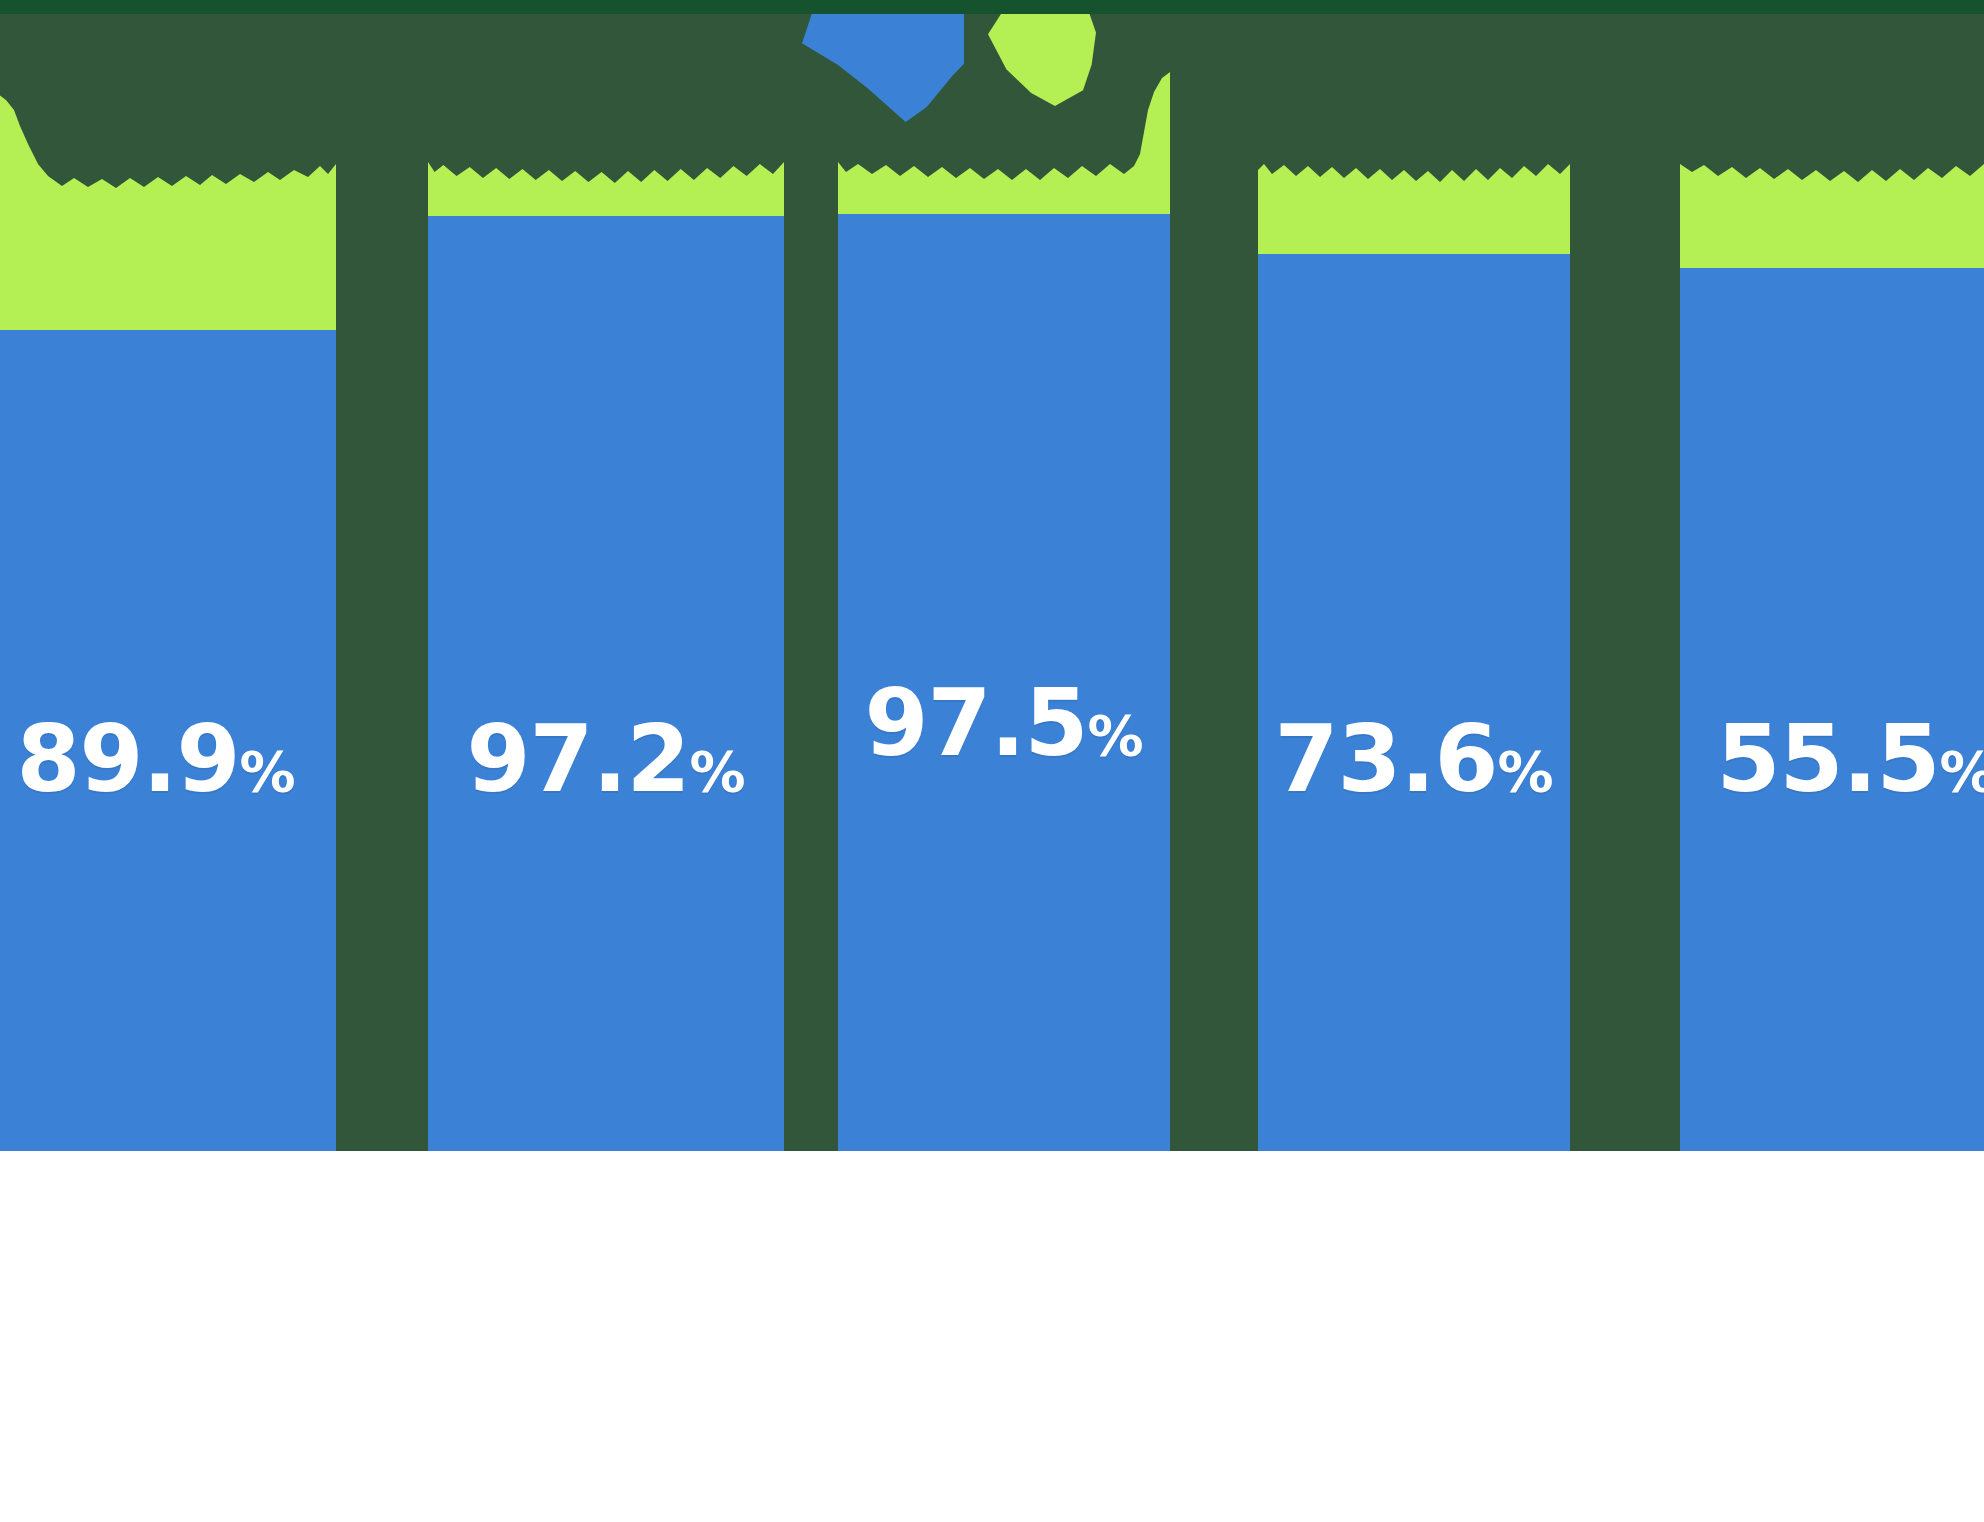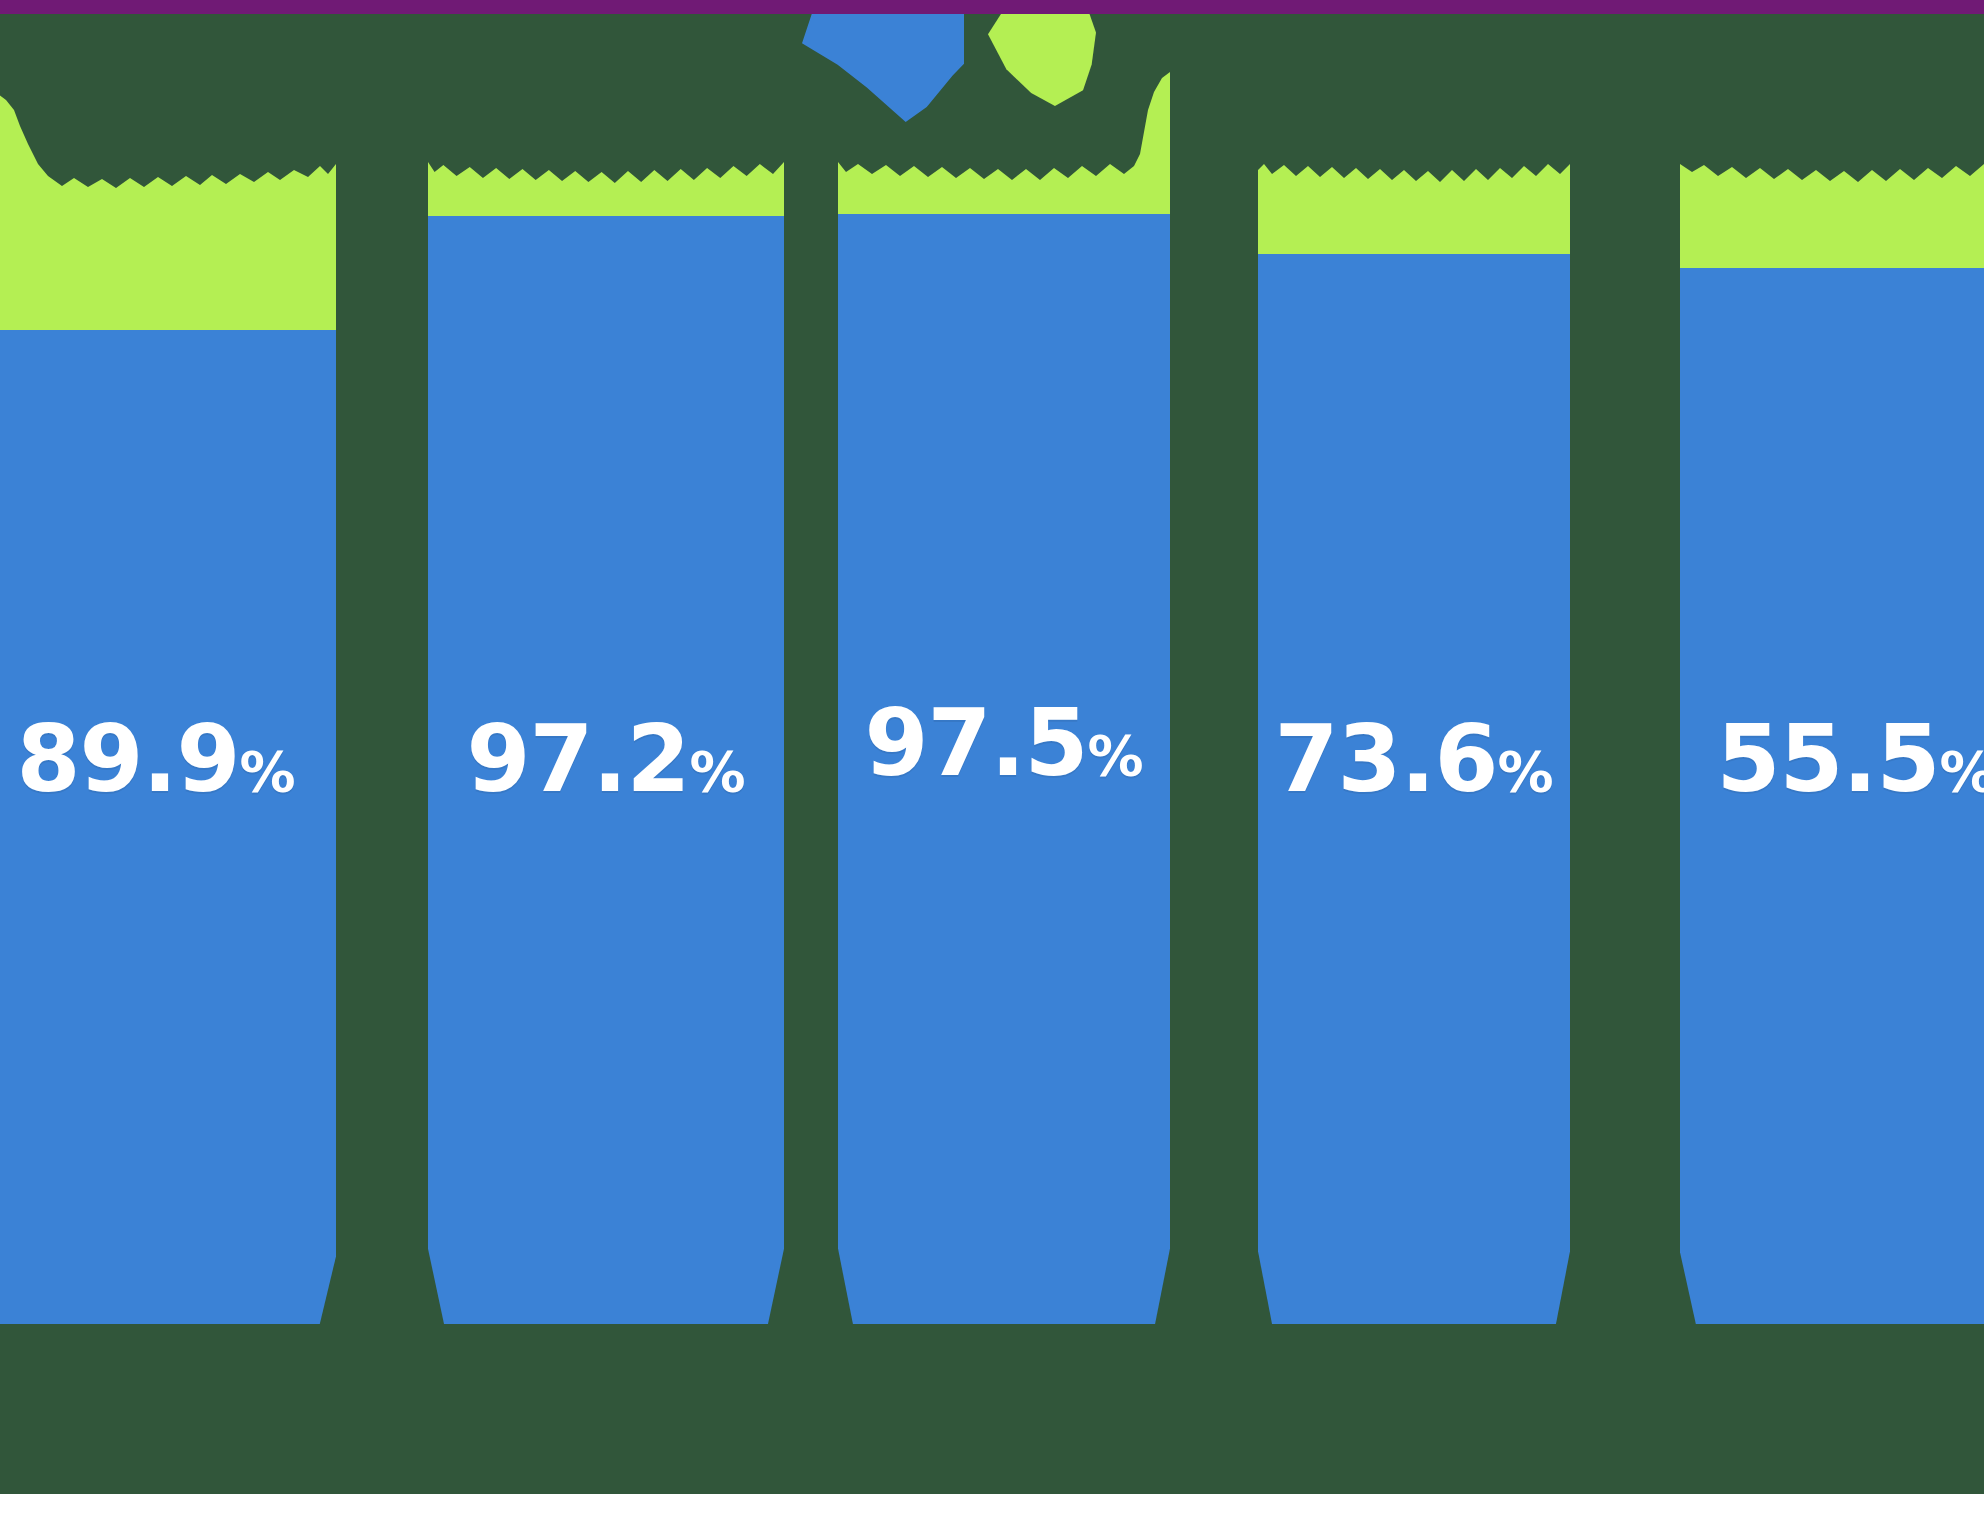--- a/index.html
+++ b/index.html
@@ -3,24 +3,24 @@
 <meta charset="utf-8">
 <style>
   html, body {
     margin: 0;
     padding: 0;
     background: #ffffff;
   }
   #stage {
     position: relative;
     width: 1984px;
-    height: 1494px;
+    height: 1151px;
     overflow: hidden;
     font-family: "DejaVu Sans", "Liberation Sans", sans-serif;
-    background: #701a75;
+    background: #14532d;
   }
 
   
   .panel {
     position: absolute;
     left: 0;
     top: 14px;
     width: 1984px;
     height: 1508px;
     background: #31563A;
@@ -150,21 +150,21 @@
       <div class="seg seg-green" style="top:0; height:200px;"></div>
       <div class="seg seg-blue chamfer" style="top:200px; height:1110px;"></div>
       <div class="tear" style="height:178px;">
         <svg viewBox="0 0 332 178" preserveAspectRatio="none" aria-hidden="true">
           <path fill="#31563A" d="M0,0 H332 V58 L324,64 L316,78 L310,96 L306,118 L302,140 L296,152
             L286,160 L272,150 L258,162 L244,152 L230,164 L216,154 L202,166 L188,155 L174,166 L160,155
             L146,165 L132,154 L118,164 L104,153 L90,163 L76,152 L62,162 L48,151 L34,160 L20,150
             L8,158 L0,148 Z"></path>
         </svg>
       </div>
-      <div class="value-label" style="top:684px;">
+      <div class="value-label" style="top:664px;">
         <span>97.5</span><span class="pct">%</span>
       </div>
     </div>
 
     <div class="bar" style="left:1258px; width:312px;">
       <div class="seg seg-green" style="top:0; height:240px;"></div>
       <div class="seg seg-blue chamfer" style="top:240px; height:1070px;"></div>
       <div class="tear" style="height:176px;">
         <svg viewBox="0 0 312 176" preserveAspectRatio="none" aria-hidden="true">
           <path fill="#31563A" d="M0,0 H312 V150 L302,160 L290,150 L278,162 L266,152 L254,164 L242,154

